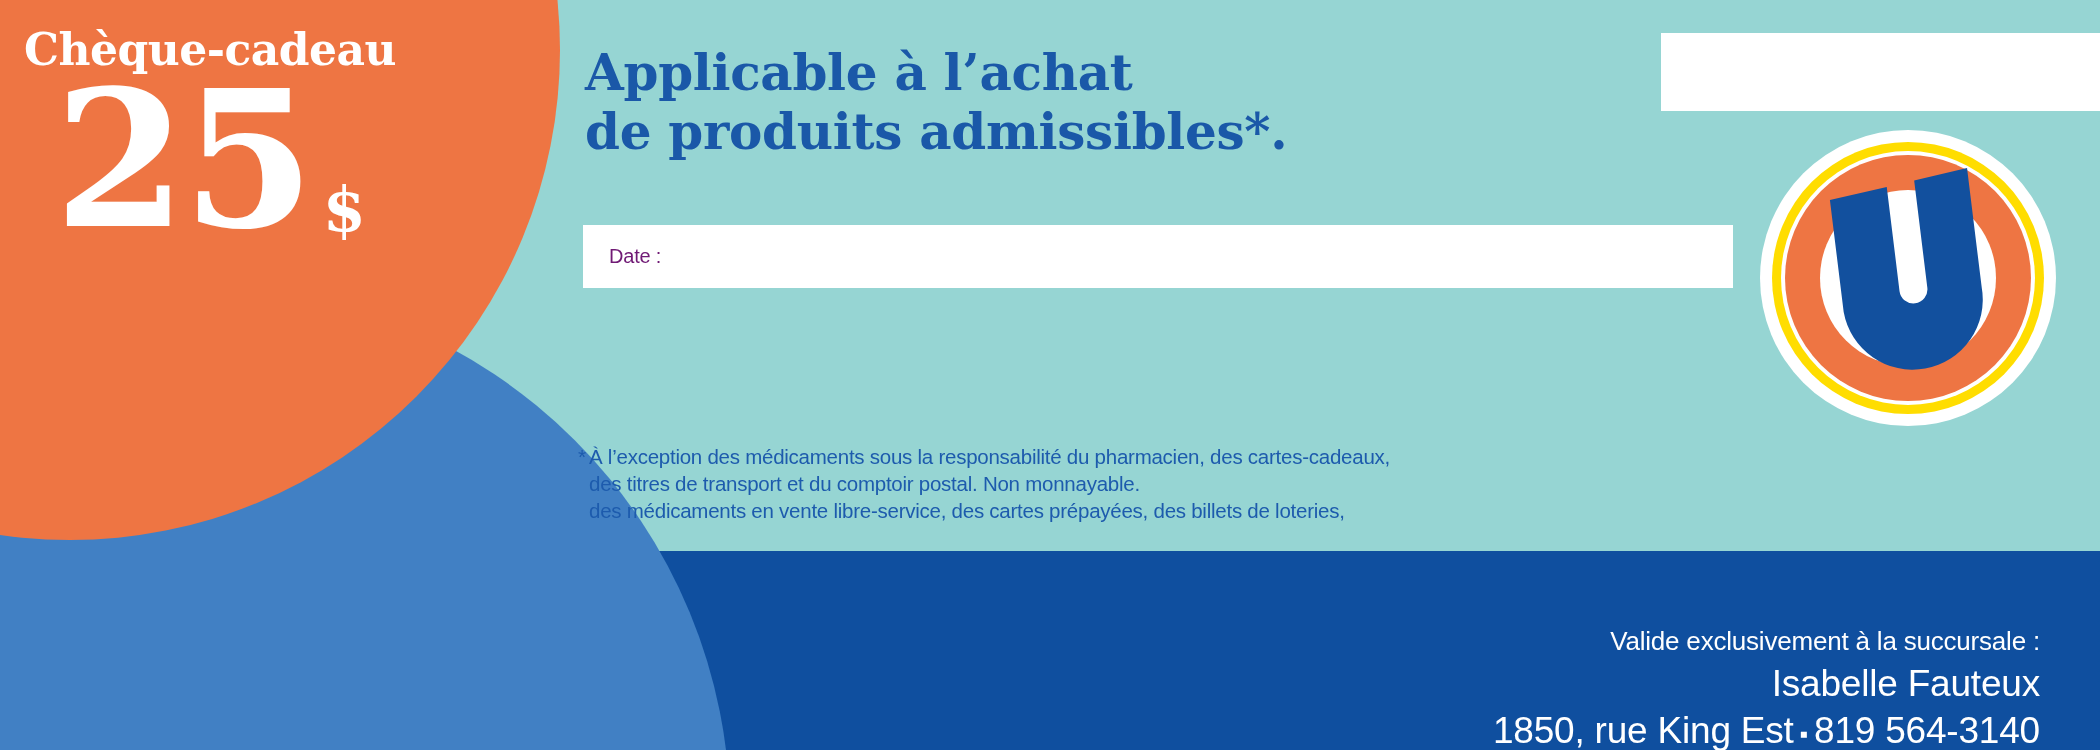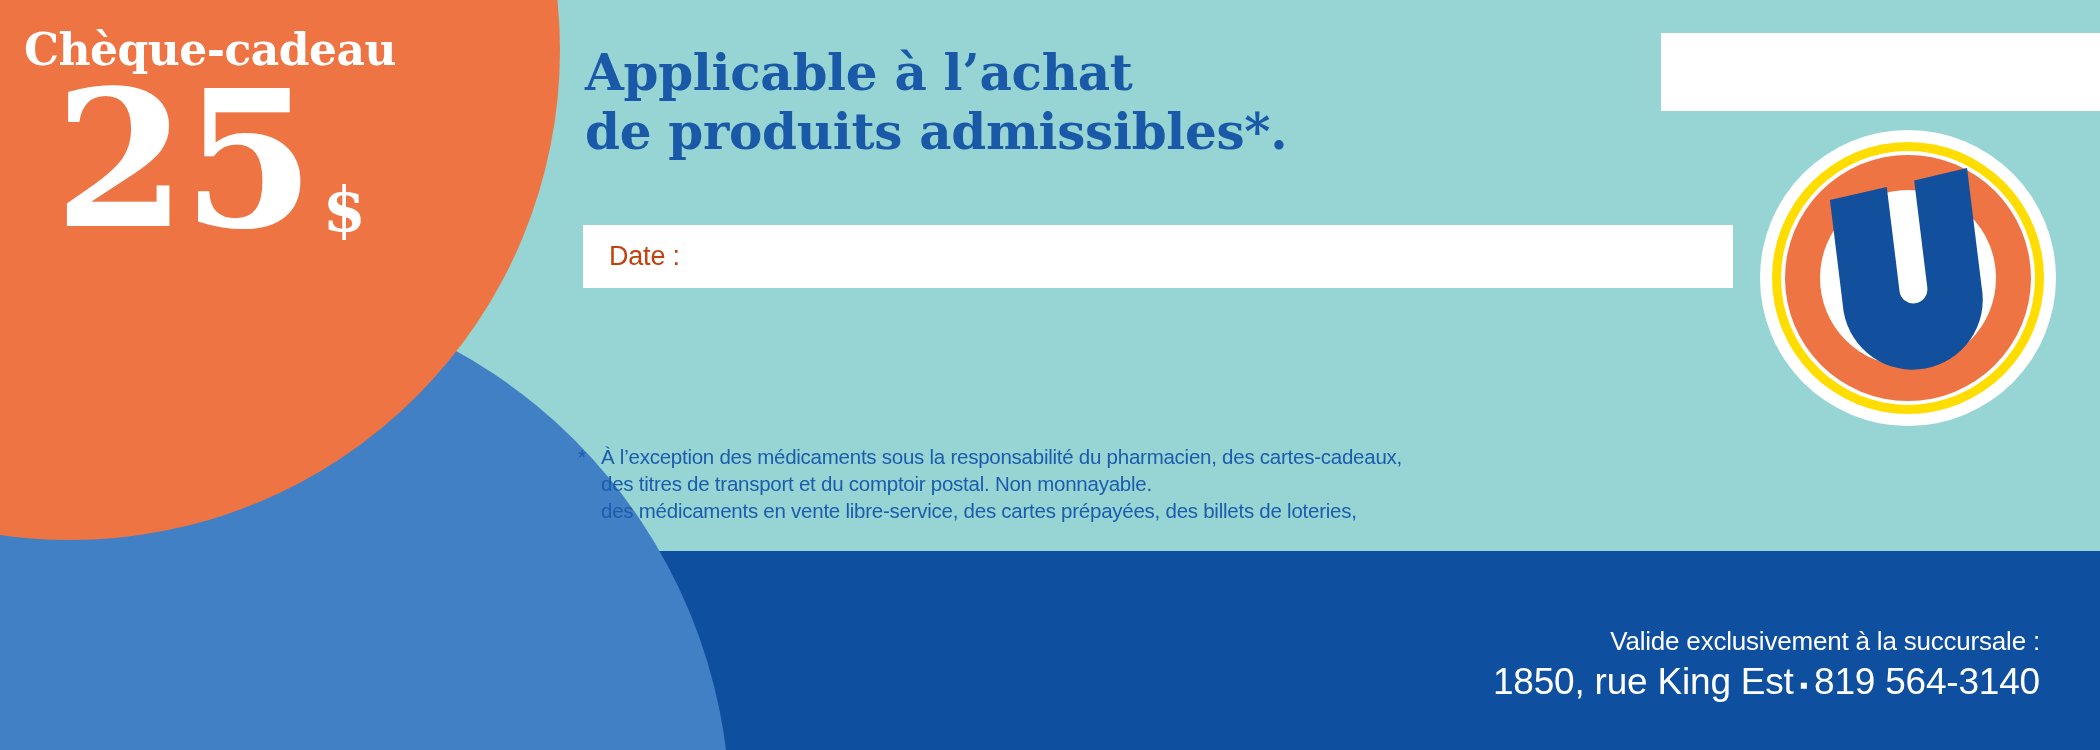--- a/index.html
+++ b/index.html
@@ -126,23 +126,23 @@
     height: 63px;
     background: #ffffff;
     z-index: 5;
     display: flex;
     align-items: center;
   }
   .field-date { top: 225px; }
   .field-signature { top: 322px; }
   .field-label {
     margin-left: 26px;
-    font-size: 27px;
+    font-size: 20px;
     font-weight: 400;
-    color: #c2410c;
+    color: #701a75;
     letter-spacing: -0.2px;
     white-space: nowrap;
   }
 
   
   .footnote {
     position: absolute;
     left: 578px;
     top: 443px;
     z-index: 5;
@@ -152,21 +152,21 @@
     letter-spacing: -0.25px;
     white-space: nowrap;
   }
   .footnote .fn-star {
     position: absolute;
     left: 0;
     top: 0;
     font-size: 21px;
   }
   .footnote .fn-body {
-    margin-left: 23px;
+    margin-left: 11px;
     display: block;
   }
   .footnote .fn-line { display: block; }
 
   
   .footer {
     position: absolute;
     right: 60px;
     top: 578px;
     z-index: 7;
@@ -239,20 +239,21 @@
     <span class="fn-star">*</span>
     <span class="fn-body">
       <span class="fn-line">À l’exception des médicaments sous la responsabilité du pharmacien,  des cartes-cadeaux,</span>
       <span class="fn-line">des titres de transport et du comptoir postal. Non monnayable.</span>
       <span class="fn-line">des médicaments en vente libre-service, des cartes prépayées, des billets de loteries,</span>
     </span>
   </div>
 
   <div class="footer">
     <div class="footer-valid">Valide exclusivement à la succursale :</div>
+    <div class="footer-name">Isabelle Fauteux</div>
     <div class="footer-address">
       <span>1850, rue King Est</span><span class="footer-sep">▪</span><span>819 564-3140</span>
     </div>
   </div>
 
   <div class="logo">
     <svg viewBox="0 0 300 300" xmlns="http://www.w3.org/2000/svg">
       <circle cx="150" cy="150" r="148" fill="#ffffff"></circle>
       <circle cx="150" cy="150" r="136" fill="#ffdd00"></circle>
       <circle cx="150" cy="150" r="127" fill="#ffffff"></circle>

